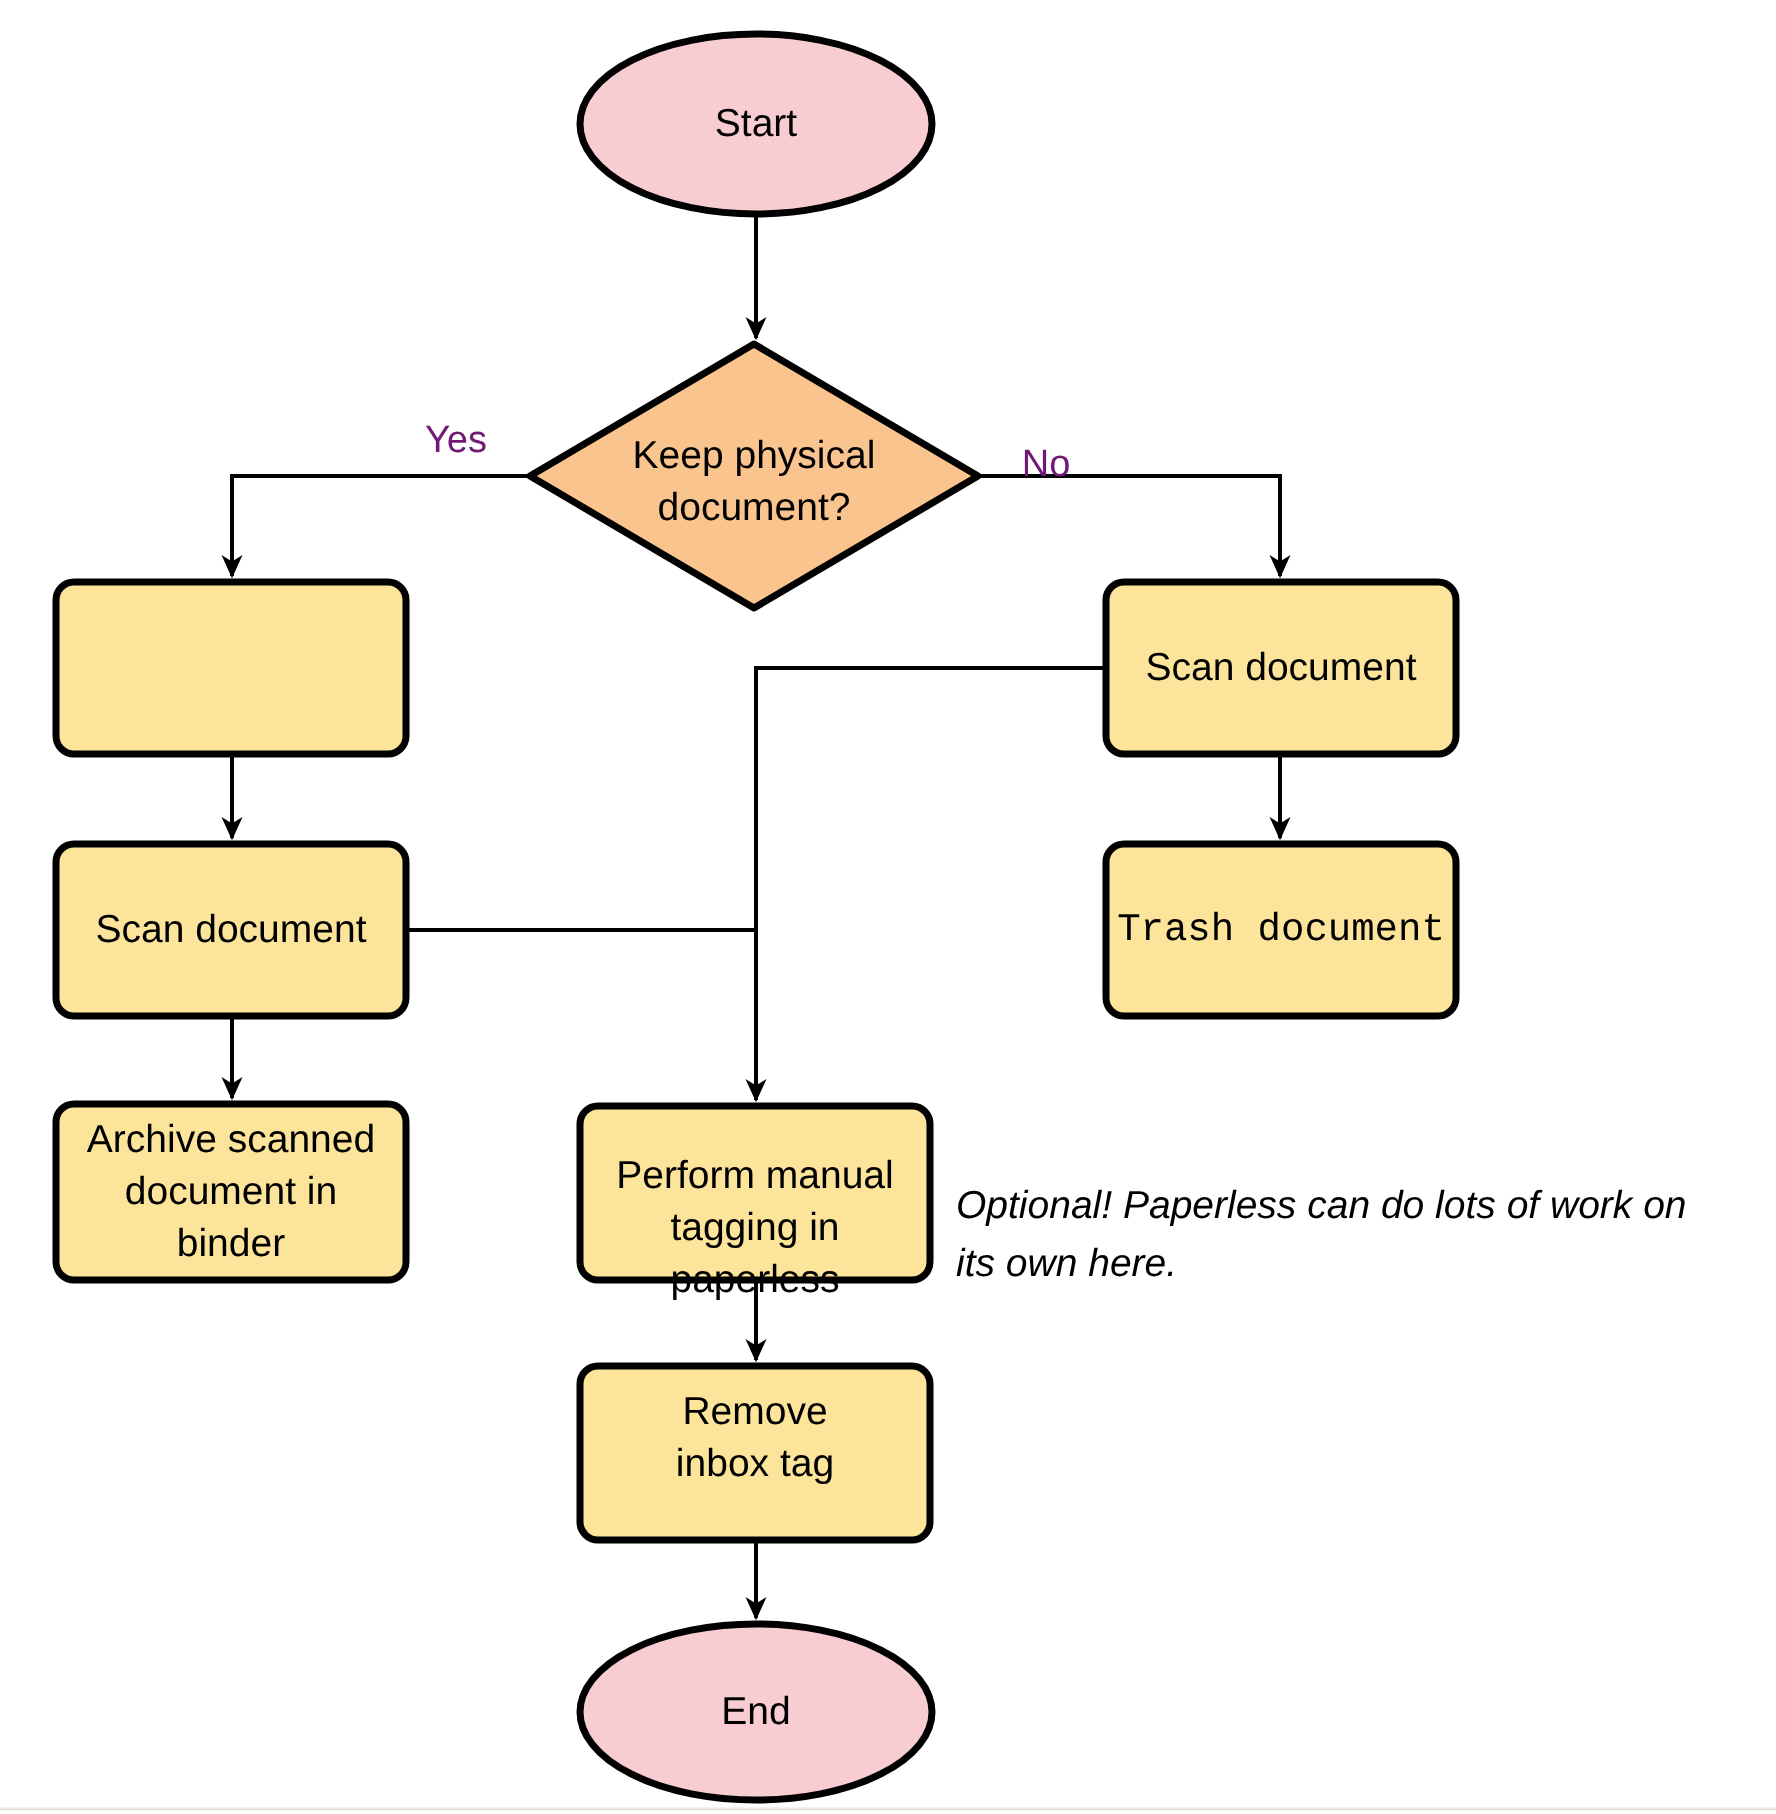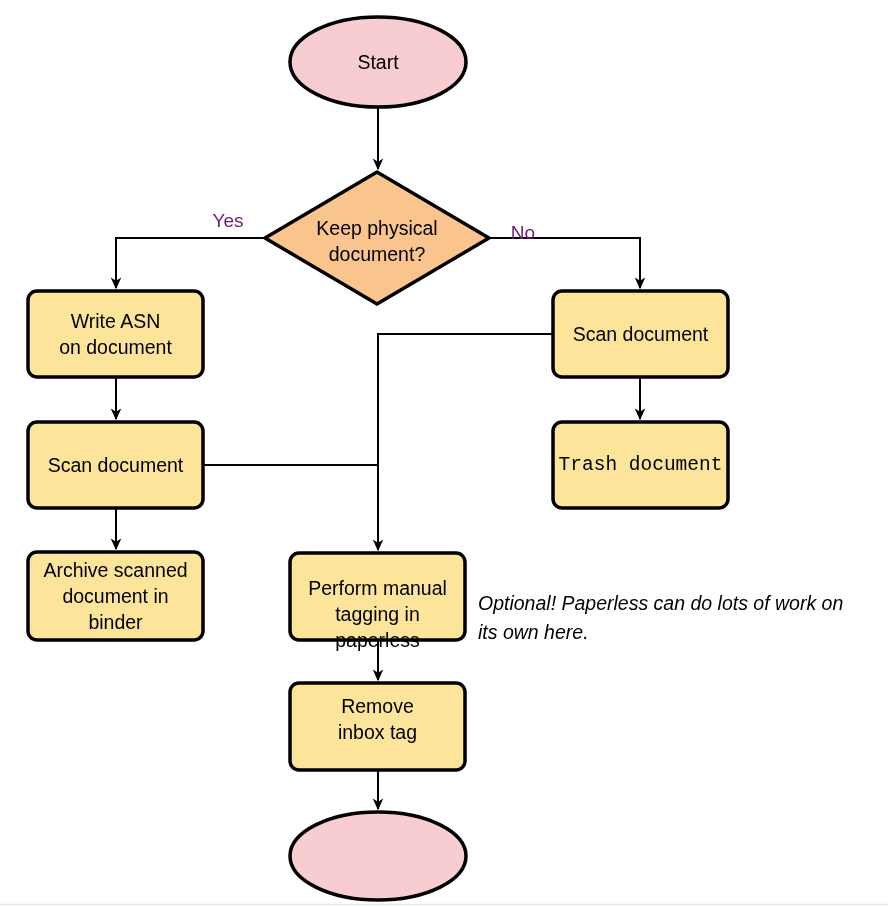--- a/index.html
+++ b/index.html
@@ -100,40 +100,39 @@
     <ellipse cx="378" cy="856" rx="88" ry="44" stroke="#000000" stroke-width="3.5" fill="#f8cdd1"></ellipse>
 
     <line x1="0" y1="904.5" x2="888" y2="904.5" stroke-width="1.5" stroke="#e8e5e5"></line>
   </svg>
 
   <div class="node-label" style="left:265px; top:172px; width:224px; height:138px;">Keep physical
 document?</div>
 
   <div class="node-label" style="left:290px; top:17px; width:176px; height:90px;">Start</div>
 
-  <div class="node-label" style="left:28px; top:291px; width:175px; height:86px;">Write ASN
-on document</div>
 
   <div class="node-label" style="left:28px; top:422px; width:175px; height:86px;">Scan document</div>
 
   <div class="node-label" style="left:28px; top:552px; width:175px; height:88px;">Archive scanned
 document in
 binder</div>
 
   <div class="node-label" style="left:553px; top:291px; width:175px; height:86px;">Scan document</div>
 
   <div class="node-label" style="left:553px; top:422px; width:175px; height:86px;font-family:Liberation Mono, monospace;">Trash document</div>
 
   <div class="node-label" style="left:290px; top:570px; width:175px; height:87px;">Perform manual
 tagging in
 paperless</div>
 
   <div class="node-label" style="left:290px; top:683px; width:175px; height:71px;">Remove
 inbox tag</div>
 
+  <div class="node-label" style="left:290px; top:812px; width:176px; height:88px;">End</div>
 
   <div class="edge-label" style="left:206px; top:210px; width:44px; height:22px;">Yes</div>
 
   <div class="edge-label" style="left:501px; top:222px; width:44px; height:22px;">No</div>
 
   <div class="annotation">Optional! Paperless can do lots of work on
 its own here.</div>
 
 </div>
 

